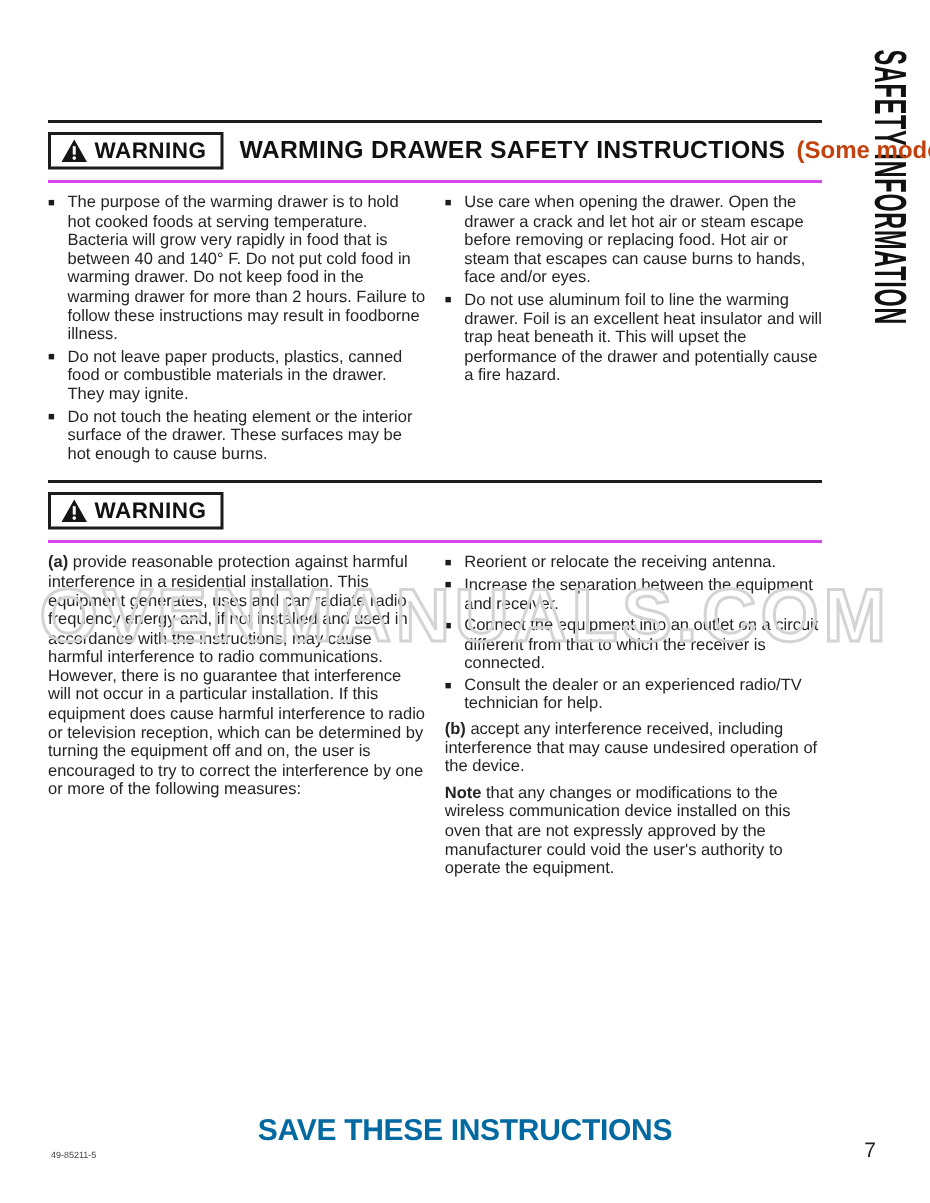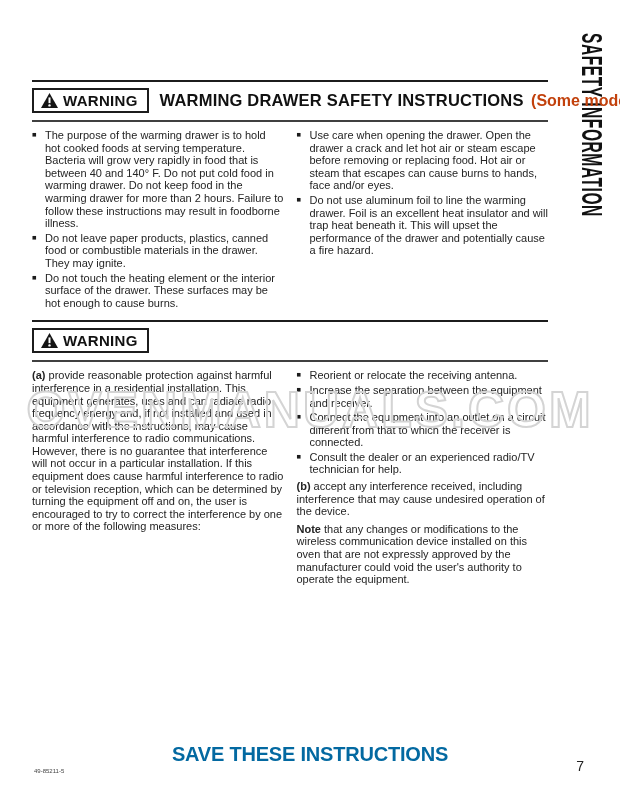--- a/index.html
+++ b/index.html
@@ -5,21 +5,21 @@
   html, body { margin:0; padding:0; }
   body {
     width:620px; height:802px; position:relative; overflow:hidden;
     background:#ffffff; color:#222;
     font-family:"Liberation Sans", sans-serif;
   }
   .main { position:absolute; left:32px; top:80px; width:516px; }
 
   
   .section-header {
-    border-top:2px solid #1c1c1c; border-bottom:2px solid #404040;
+    border-top:2px solid #1c1c1c; border-bottom:2px solid #d946ef;
     padding:6px 0 7px; display:flex; align-items:center; gap:11px;
   }
   .warn-box {
     display:inline-flex; align-items:center; gap:5px;
     border:2px solid #1c1c1c; padding:2px 9px 2px 7px;
     font-weight:bold; font-size:15px; color:#111; letter-spacing:.3px;
     flex:0 0 auto;
   }
   .warn-icon svg { width:17px; height:15px; display:block; }
   .hdr-text { white-space:nowrap; }

